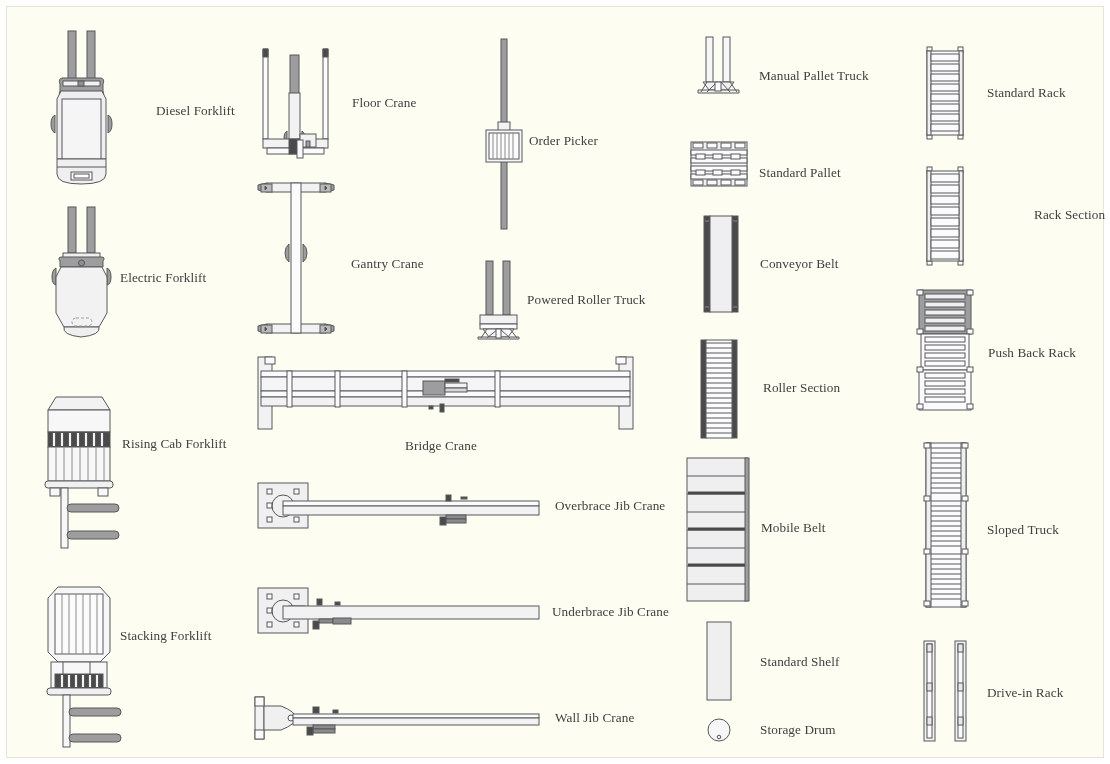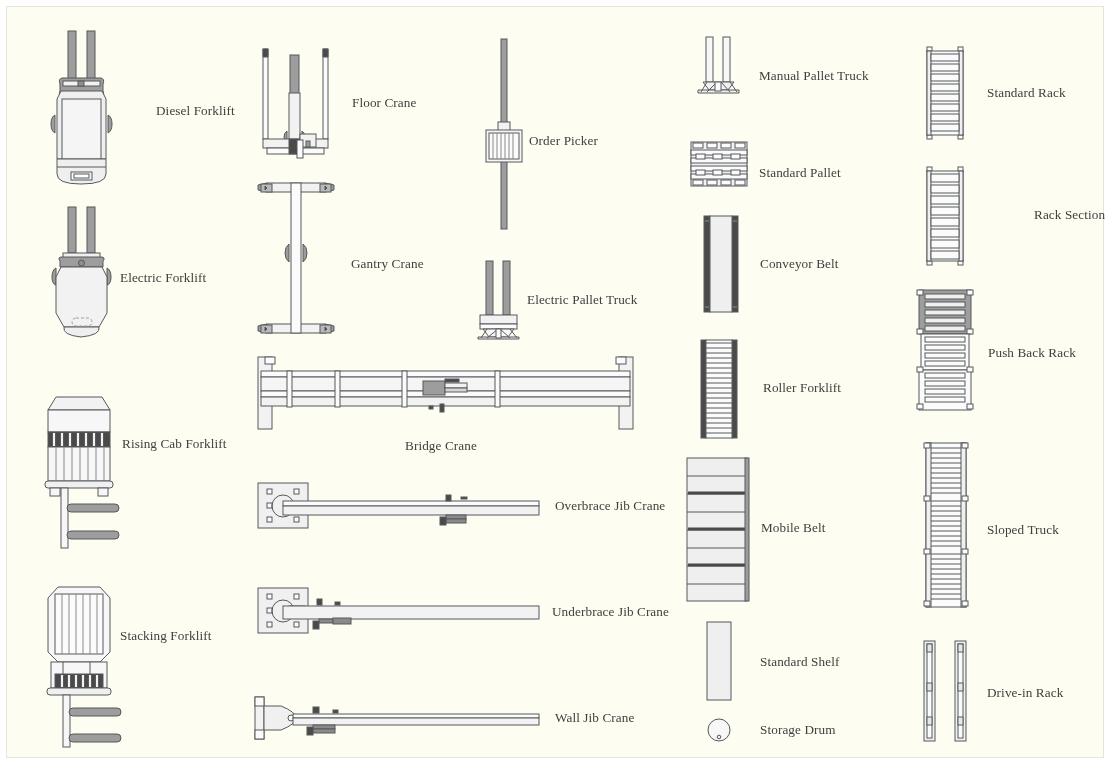--- a/index.html
+++ b/index.html
@@ -307,21 +307,21 @@
         <rect x="28" y="2" width="7" height="54" fill="#9d9d9d"></rect>
         <rect x="5" y="56" width="37" height="9" fill="#f2f2f2"></rect>
         <rect x="5" y="65" width="37" height="5" fill="#fbfbfb"></rect>
         <path d="M8 70 L39 70 L33 78 L14 78 Z" fill="#f7f7f7"></path>
         <path d="M3 78 L44 78 L44 80 L3 80 Z" fill="#f2f2f2"></path>
         <path d="M12 70 L6 79 M23 70 L12 79 M25 70 L35 79 M35 70 L42 79" stroke="#57585a" fill="none"></path>
         <rect x="21" y="70" width="5" height="9" fill="#fbfbfb"></rect>
       </g>
     </svg>
   </div>
-  <div class="label" style="left:520px;top:285px;">Electric Pallet Truck</div>
+  <div class="label" style="left:520px;top:285px;">Powered Roller Truck</div>
 
   <div class="item" style="left:690px;top:28px;">
     <svg width="44" height="62" viewBox="0 0 44 62">
       <g fill="none" stroke="#57585a" stroke-width="1">
         <rect x="9" y="2" width="7" height="45" fill="#f7f7f7"></rect>
         <rect x="26" y="2" width="7" height="45" fill="#f7f7f7"></rect>
         <path d="M6 47 L37 47 L31 55 L12 55 Z" fill="#f0f0f0"></path>
         <path d="M1 55 L42 55 L42 58 L1 58 Z" fill="#f2f2f2"></path>
         <path d="M10 47 L4 57 M20 47 L10 57 M24 47 L33 57 M33 47 L40 57" fill="none"></path>
         <rect x="18" y="47" width="6" height="9" fill="#fbfbfb"></rect>
@@ -404,21 +404,21 @@
             <line x1="5" y1="68" x2="31" y2="68"></line>
           <line x1="5" y1="73" x2="31" y2="73"></line>
             <line x1="5" y1="78" x2="31" y2="78"></line>
           <line x1="5" y1="83" x2="31" y2="83"></line>
             <line x1="5" y1="88" x2="31" y2="88"></line>
           <line x1="5" y1="93" x2="31" y2="93"></line>
         </g>
       </g>
     </svg>
   </div>
-  <div class="label" style="left:756px;top:373px;">Roller Forklift</div>
+  <div class="label" style="left:756px;top:373px;">Roller Section</div>
 
   <div class="item" style="left:679px;top:450px;">
     <svg width="64" height="145" viewBox="0 0 64 145">
       <g fill="none" stroke="#57585a" stroke-width="1">
         <rect x="1" y="1" width="60" height="143" fill="#efefef"></rect>
         <g stroke="#57585a" stroke-width="1">
           <line x1="1" y1="19" x2="61" y2="19"></line>
           <line x1="1" y1="37" x2="61" y2="37"></line>
           <line x1="1" y1="55" x2="61" y2="55"></line>
           <line x1="1" y1="73" x2="61" y2="73"></line>

